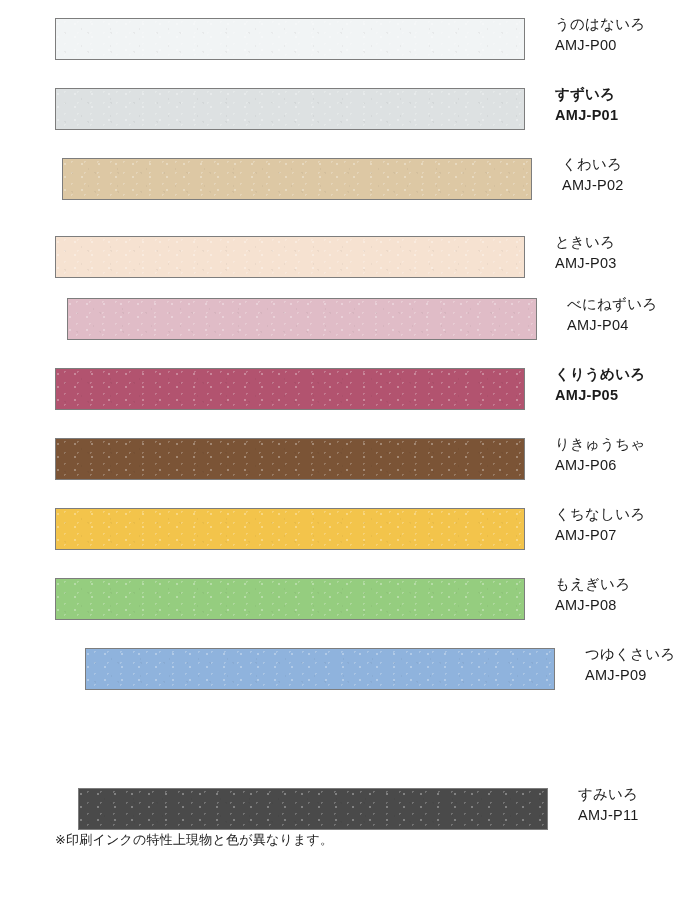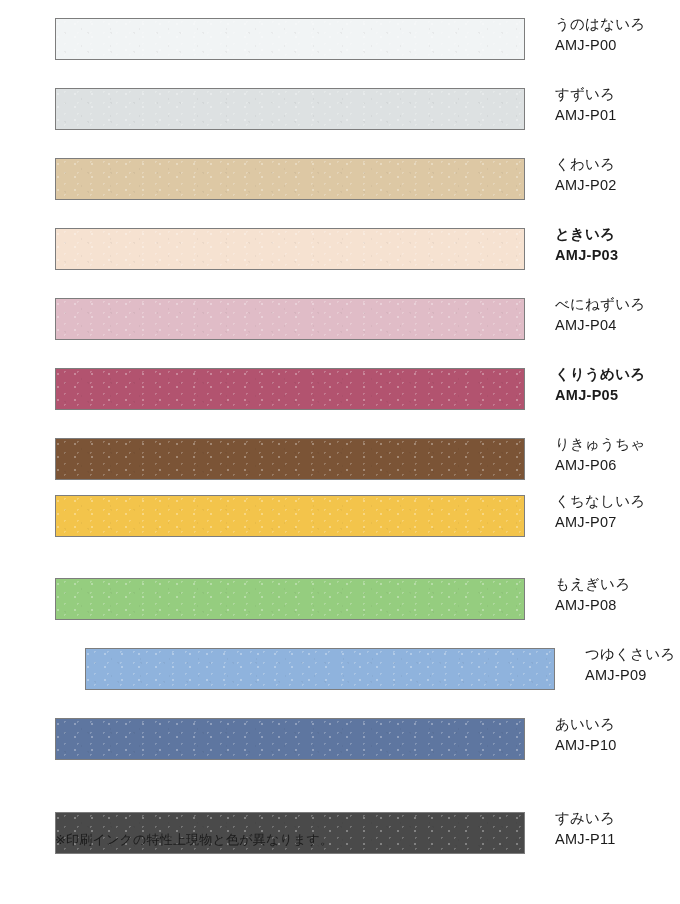--- a/index.html
+++ b/index.html
@@ -92,91 +92,84 @@
 <body>
 
 <div id="swatch-chart">
     <div class="swatch-row" style="top: 18px;">
       <div class="swatch-bar" title="AMJ-P00" style="background: rgb(241, 244, 245); border-color: rgb(125, 125, 125);"></div>
       <div class="swatch-labels">
         <div class="swatch-name">うのはないろ</div>
         <div class="swatch-code">AMJ-P00</div>
       </div>
     </div>
-    <div class="swatch-row" style="top: 88px;">
+    <div class="swatch-row" style="top: 88px; font-weight: bold;">
       <div class="swatch-bar" title="AMJ-P01" style="background: rgb(221, 225, 226); border-color: rgb(125, 125, 125);"></div>
       <div class="swatch-labels">
         <div class="swatch-name">すずいろ</div>
         <div class="swatch-code">AMJ-P01</div>
       </div>
     </div>
-    <div class="swatch-row" style="top: 158px;">
+    <div class="swatch-row" style="top: 158px; margin-left: 7px;">
       <div class="swatch-bar" title="AMJ-P02" style="background: rgb(221, 200, 164); border-color: rgb(125, 125, 125);"></div>
       <div class="swatch-labels">
         <div class="swatch-name">くわいろ</div>
         <div class="swatch-code">AMJ-P02</div>
       </div>
     </div>
-    <div class="swatch-row" style="top: 228px; font-weight: bold;">
+    <div class="swatch-row" style="top: 236px;">
       <div class="swatch-bar" title="AMJ-P03" style="background: rgb(246, 226, 209); border-color: rgb(125, 125, 125);"></div>
       <div class="swatch-labels">
         <div class="swatch-name">ときいろ</div>
         <div class="swatch-code">AMJ-P03</div>
       </div>
     </div>
-    <div class="swatch-row" style="top: 298px;">
+    <div class="swatch-row" style="top: 298px; margin-left: 12px;">
       <div class="swatch-bar" title="AMJ-P04" style="background: rgb(224, 188, 199); border-color: rgb(125, 125, 125);"></div>
       <div class="swatch-labels">
         <div class="swatch-name">べにねずいろ</div>
         <div class="swatch-code">AMJ-P04</div>
       </div>
     </div>
     <div class="swatch-row" style="top: 368px; font-weight: bold;">
       <div class="swatch-bar" title="AMJ-P05" style="background: rgb(178, 83, 111); border-color: rgb(125, 125, 125);"></div>
       <div class="swatch-labels">
         <div class="swatch-name">くりうめいろ</div>
         <div class="swatch-code">AMJ-P05</div>
       </div>
     </div>
     <div class="swatch-row" style="top: 438px;">
       <div class="swatch-bar" title="AMJ-P06" style="background: rgb(123, 84, 54); border-color: rgb(125, 125, 125);"></div>
       <div class="swatch-labels">
         <div class="swatch-name">りきゅうちゃ</div>
         <div class="swatch-code">AMJ-P06</div>
       </div>
     </div>
-    <div class="swatch-row" style="top: 495px;">
+    <div class="swatch-row" style="top: 508px;">
       <div class="swatch-bar" title="AMJ-P07" style="background: rgb(243, 196, 75); border-color: rgb(125, 125, 125);"></div>
       <div class="swatch-labels">
         <div class="swatch-name">くちなしいろ</div>
         <div class="swatch-code">AMJ-P07</div>
       </div>
     </div>
     <div class="swatch-row" style="top: 578px;">
       <div class="swatch-bar" title="AMJ-P08" style="background: rgb(149, 205, 127); border-color: rgb(125, 125, 125);"></div>
       <div class="swatch-labels">
         <div class="swatch-name">もえぎいろ</div>
         <div class="swatch-code">AMJ-P08</div>
       </div>
     </div>
     <div class="swatch-row" style="top: 648px; margin-left: 30px;">
       <div class="swatch-bar" title="AMJ-P09" style="background: rgb(143, 179, 221); border-color: rgb(125, 125, 125);"></div>
       <div class="swatch-labels">
         <div class="swatch-name">つゆくさいろ</div>
         <div class="swatch-code">AMJ-P09</div>
       </div>
     </div>
-    <div class="swatch-row" style="top: 718px;">
-      <div class="swatch-bar" title="AMJ-P10" style="background: rgb(94, 118, 160); border-color: rgb(125, 125, 125);"></div>
-      <div class="swatch-labels">
-        <div class="swatch-name">あいいろ</div>
-        <div class="swatch-code">AMJ-P10</div>
-      </div>
-    </div>
-    <div class="swatch-row" style="top: 812px;">
+    <div class="swatch-row" style="top: 788px; margin-left: 23px;">
       <div class="swatch-bar" title="AMJ-P11" style="background: rgb(74, 74, 74); border-color: rgb(125, 125, 125);"></div>
       <div class="swatch-labels">
         <div class="swatch-name">すみいろ</div>
         <div class="swatch-code">AMJ-P11</div>
       </div>
     </div>
   </div>
 
 <div id="footnote">※印刷インクの特性上現物と色が異なります。</div>
 

